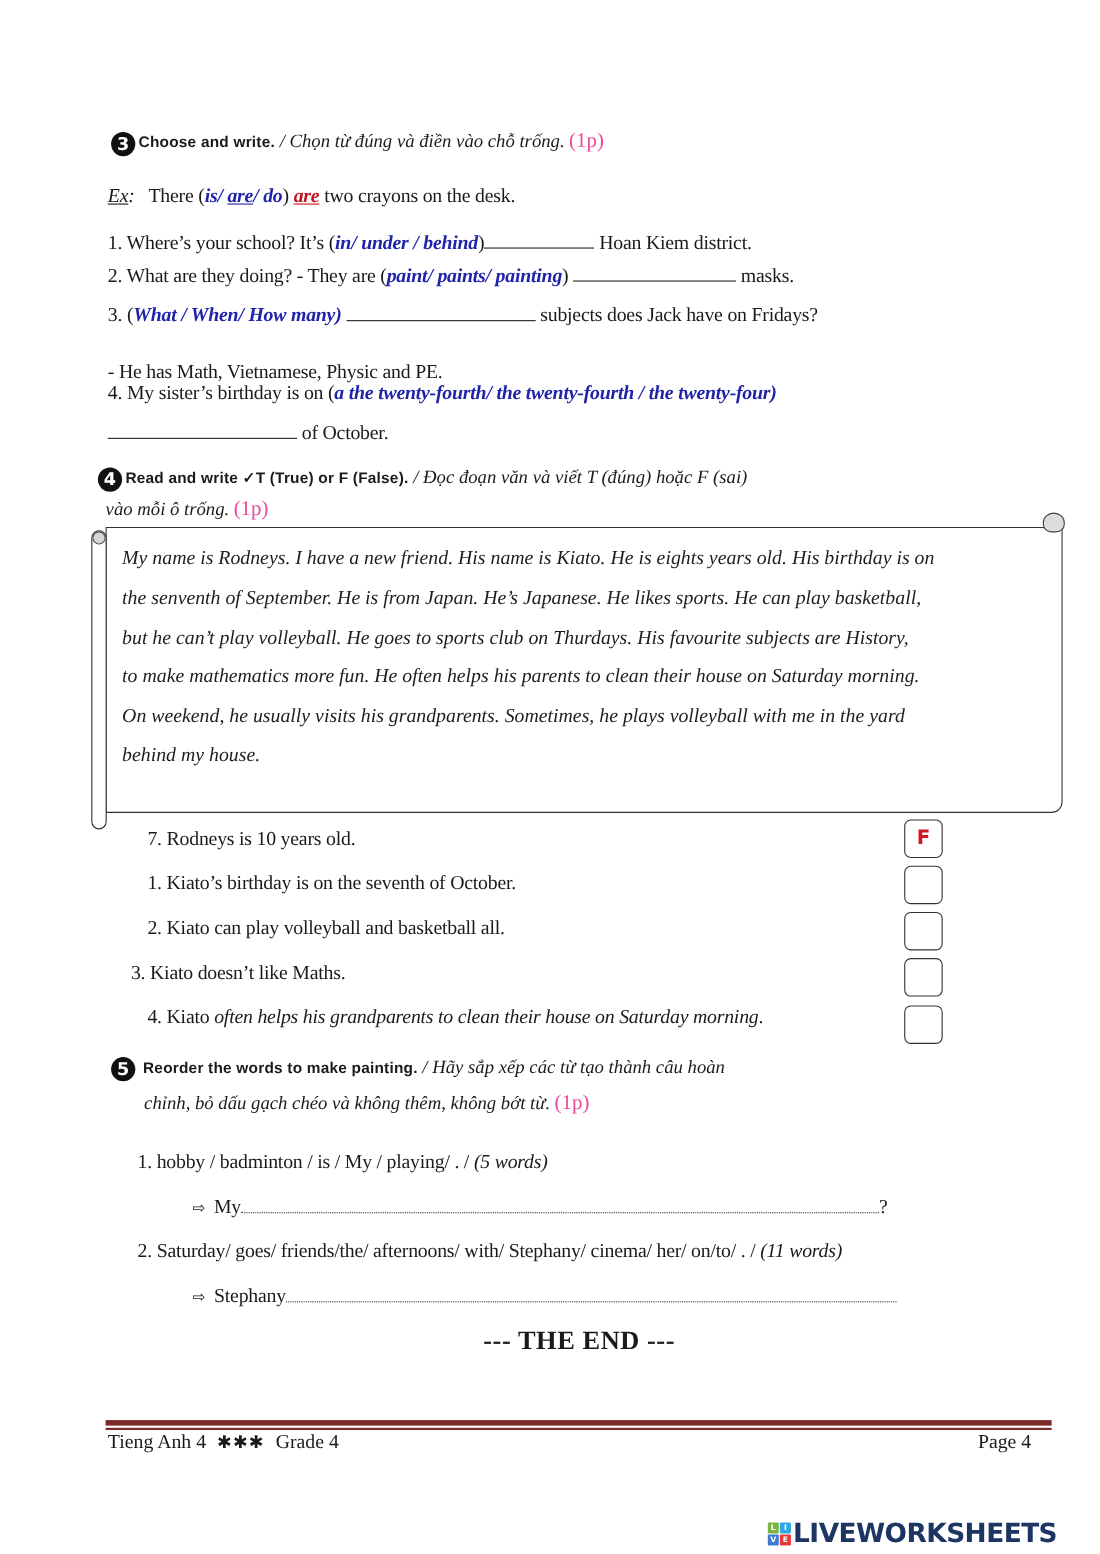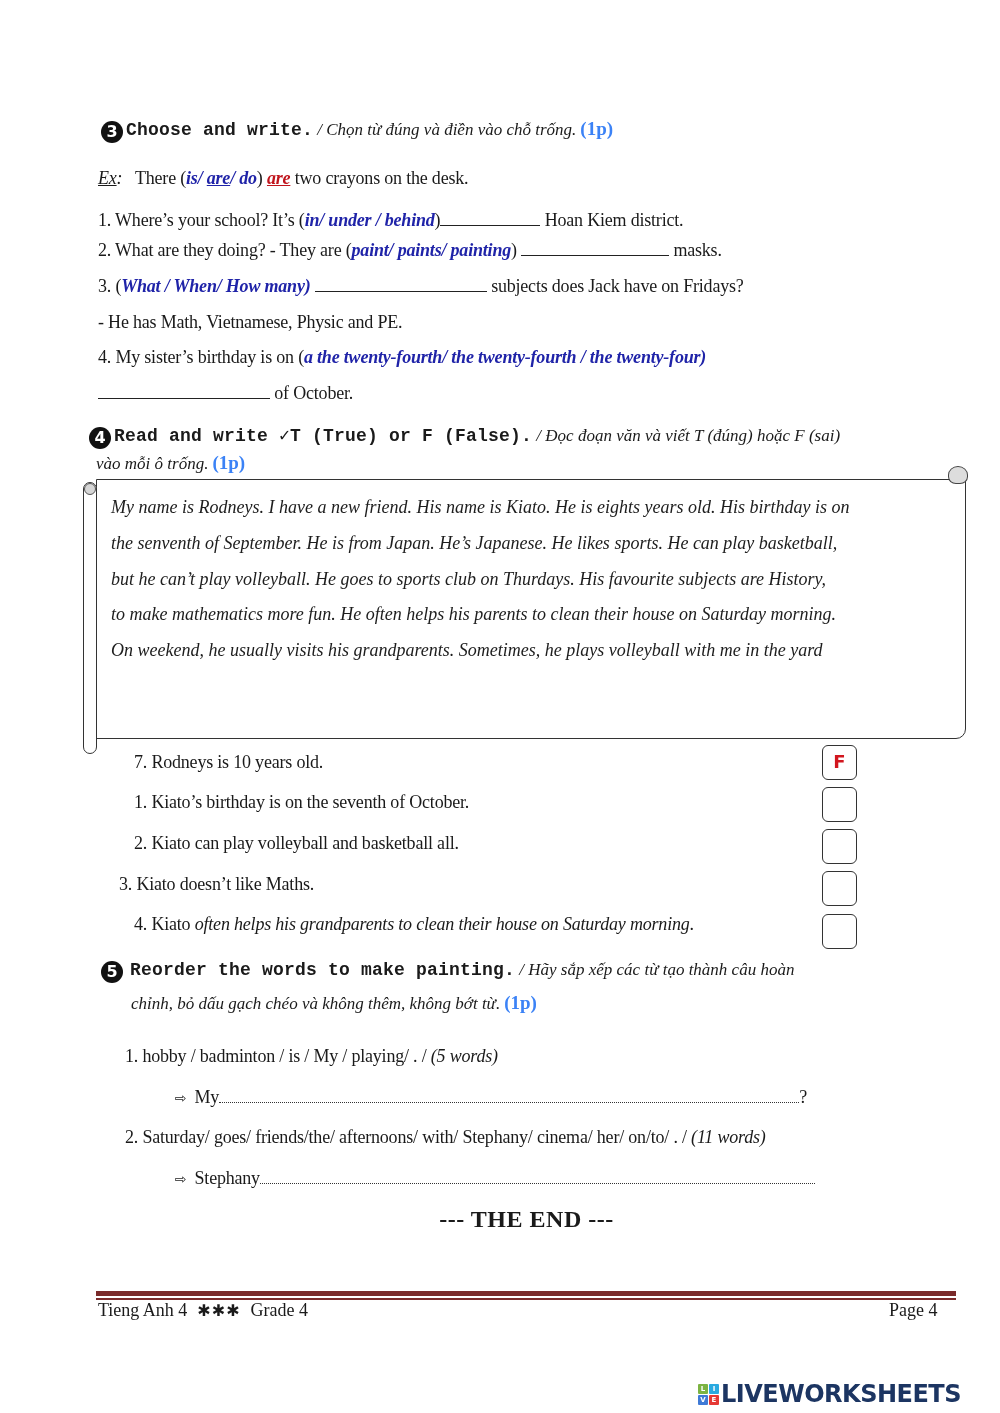--- a/index.html
+++ b/index.html
@@ -5,22 +5,22 @@
   html, body { margin:0; padding:0; }
   body {
     width:1000px; height:1413px; position:relative; background:#ffffff;
     font-family:"Liberation Serif", "DejaVu Serif", serif; color:#1a1a1a;
     overflow:hidden;
   }
   .abs { position:absolute; white-space:nowrap; }
   .line { font-size:18px; line-height:24px; letter-spacing:-0.2px; }
   .blue { color:#1f23a8; font-weight:bold; font-style:italic; }
   .red { color:#c0141c; }
-  .redbold { color:#3b82f6; font-weight:bold; }
-  .heading { font-family:Liberation Mono, monospace; font-weight:bold; font-size:18px; letter-spacing:0.2px; }
+  .redbold { color:#ec4899; font-weight:normal; }
+  .heading { font-family:Liberation Sans, sans-serif; font-weight:bold; font-size:14px; letter-spacing:0.2px; }
   .vi { font-style:italic; font-size:17px; }
   .num-circle {
     display:inline-block; width:22px; height:22px; border-radius:50%;
     background:#111; color:#fff; font-family:"DejaVu Sans", sans-serif;
     font-size:16px; font-weight:bold; line-height:22px; text-align:center;
     vertical-align:-2px; margin-right:3px;
   }
   .blank { display:inline-block; border-bottom:1px solid #222; height:16px; vertical-align:baseline; }
   .scroll {
     position:absolute; left:96px; top:479px; width:870px; height:260px;
@@ -82,21 +82,21 @@
 </div>
 
 <div class="abs line" style="left:98px; top:238px;">
   <span>2. What are they doing? -  They are (</span><span class="blue">paint/ paints/ painting</span><span>) </span><span class="blank" style="width:148px;"></span><span> masks.</span>
 </div>
 
 <div class="abs line" style="left:98px; top:274px;">
   <span>3. (</span><span class="blue">What / When/ How many)</span><span> </span><span class="blank" style="width:172px;"></span><span> subjects does Jack have on Fridays?</span>
 </div>
 
-<div class="abs line" style="left:98px; top:310px;"> - He has Math, Vietnamese, Physic and PE.</div>
+<div class="abs line" style="left:98px; top:326px;"> - He has Math, Vietnamese, Physic and PE.</div>
 
 <div class="abs line" style="left:98px; top:345px;">
   <span>4. My sister’s birthday is on (</span><span class="blue">a the twenty-fourth/ the twenty-fourth / the twenty-four)</span>
 </div>
 <div class="abs line" style="left:98px; top:381px;">
   <span class="blank" style="width:172px;"></span><span> of October.</span>
 </div>
 
 <div class="abs" style="left:89px; top:424px;">
   <span class="num-circle">4</span><span class="heading">Read and write ✓T (True) or F (False).</span><span class="vi"> / </span><span class="vi">Đọc đoạn văn và viết T (đúng) hoặc F (sai)</span>
@@ -110,20 +110,21 @@
 <div class="scroll-top-curl"></div>
 <div class="scroll-left-rod"></div>
 <div class="scroll-left-curl"></div>
 
 <div class="passage">
   <div>My name is Rodneys. I have a new friend. His name is Kiato. He is eights years old. His birthday is on</div>
   <div>the senventh of September. He is from Japan. He’s Japanese. He likes sports. He can play basketball,</div>
   <div>but he can’t play volleyball. He goes to sports club on Thurdays. His favourite subjects are History,</div>
   <div>to make mathematics more fun. He often helps his parents to clean their house on Saturday morning.</div>
   <div>On weekend, he usually visits his grandparents. Sometimes, he plays volleyball with me in the yard</div>
+  <div>behind my house.</div>
 </div>
 
 <div class="abs line" style="left:134px; top:750px;">7. Rodneys is 10 years old.</div>
 <div class="abs line" style="left:134px; top:790px;">1.  Kiato’s birthday is on the seventh of October.</div>
 <div class="abs line" style="left:134px; top:831px;">2.  Kiato can play volleyball and basketball all.</div>
 <div class="abs line" style="left:119px; top:872px;">3.  Kiato doesn’t like Maths.</div>
 <div class="abs line" style="left:134px; top:912px;">
   <span>4.  Kiato </span><span style="font-style:italic;">often helps his grandparents to clean their house on Saturday morning</span><span>.</span>
 </div>
 

